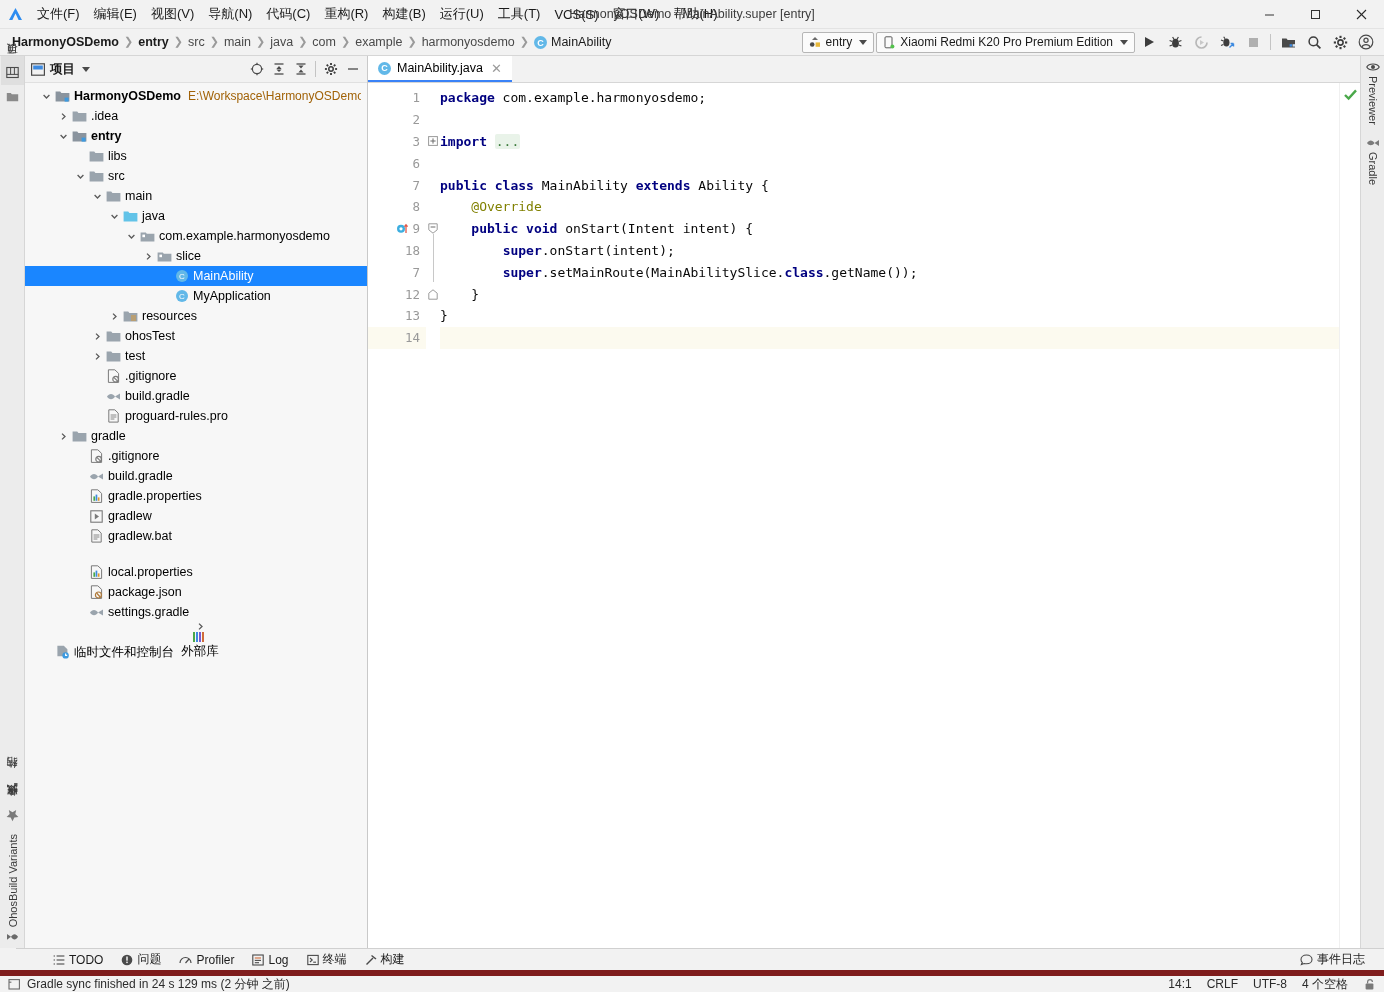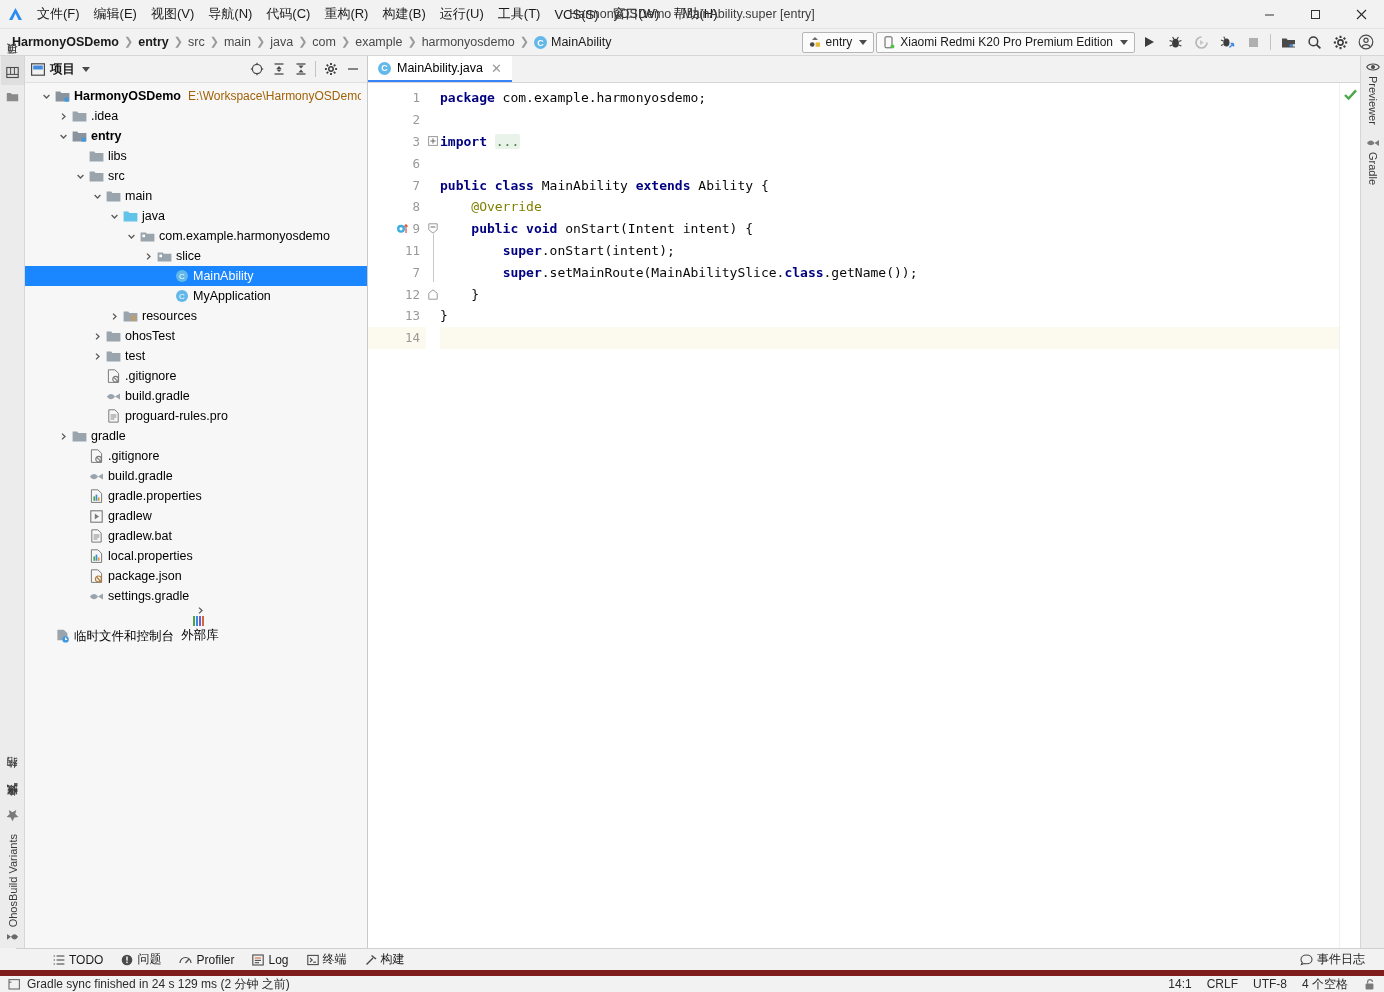--- a/index.html
+++ b/index.html
@@ -728,21 +728,21 @@
                 <path d="M1.8 0.8 h6 l3.4 3.3 v9 H1.8 Z" fill="none" stroke="#7a7a7a" stroke-width="1"></path>
                 <g stroke="#7a7a7a" stroke-width="0.9">
                   <line x1="3.6" y1="6" x2="9.4" y2="6"></line>
                   <line x1="3.6" y1="8" x2="9.4" y2="8"></line>
                   <line x1="3.6" y1="10" x2="7.4" y2="10"></line>
                 </g>
               </svg>
             </span>
             <span class="nlabel">gradlew.bat</span>
           </div>
-          <div class="node" style="padding-left: 48px;">
+          <div class="node" style="padding-left: 48px; margin-top: 16px;">
             <span class="arrow"></span>
             <span class="nicon">
               <svg width="13" height="14" viewBox="0 0 13 14">
                 <path d="M1.4 0.8 h6.4 l3.8 3.6 v9 H1.4 Z" fill="none" stroke="#7a7a7a" stroke-width="1"></path>
                 <rect x="3.4" y="7.4" width="1.7" height="4.4" fill="#4aa84a"></rect>
                 <rect x="5.6" y="5.6" width="1.7" height="6.2" fill="#3d8ae0"></rect>
                 <rect x="7.8" y="8.4" width="1.7" height="3.4" fill="#e0982a"></rect>
               </svg>
             </span>
             <span class="nlabel">local.properties</span>
@@ -831,21 +831,21 @@
               <span style="position: absolute; left: 28px; display: flex; align-items: center;">
                 <svg width="13" height="13" viewBox="0 0 13 13">
                   <circle cx="5" cy="6.8" r="4" fill="#3daee0"></circle>
                   <circle cx="5" cy="6.8" r="1.6" fill="#fff"></circle>
                   <path d="M10 11 V3 M8.4 4.6 L10 2.8 L11.6 4.6" stroke="#e05a4a" stroke-width="1.3" fill="none"></path>
                 </svg>
               </span>
               <span>9</span>
             </div>
             <div class="gline">
-              <span>11</span>
+              <span>18</span>
             </div>
             <div class="gline">
               <span>7</span>
             </div>
             <div class="gline">
               <span>12</span>
             </div>
             <div class="gline">
               <span>13</span>
             </div>

